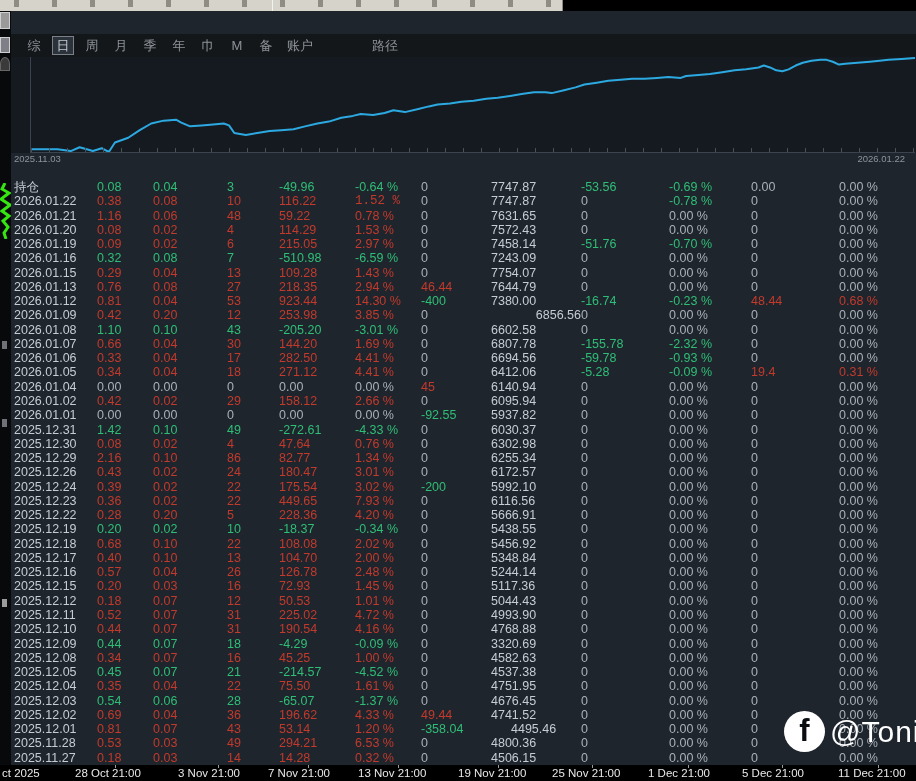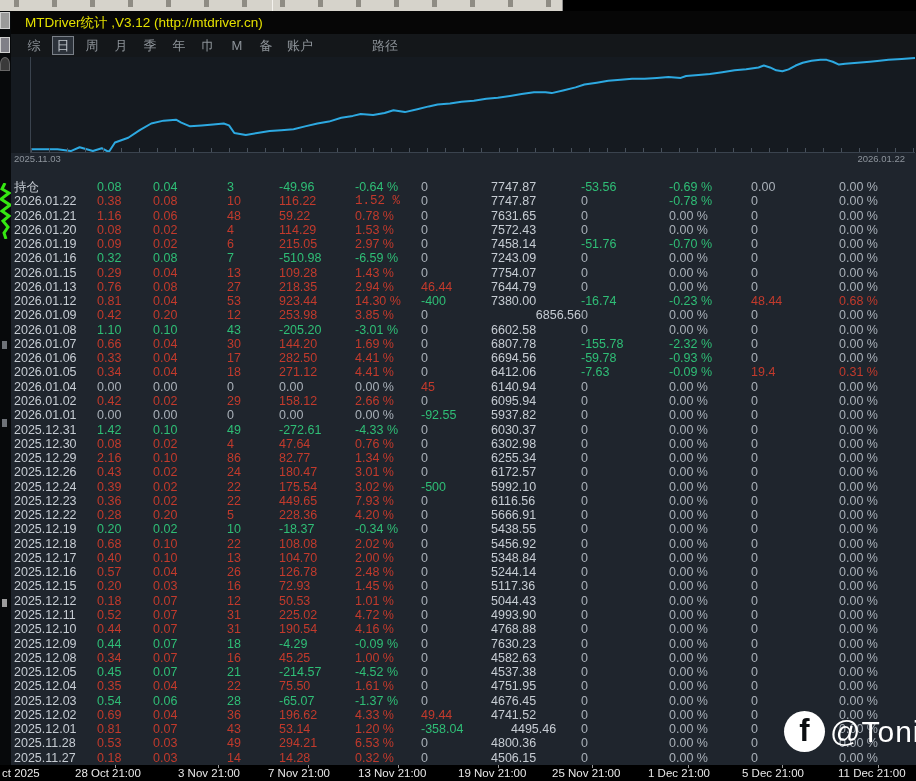--- a/index.html
+++ b/index.html
@@ -74,23 +74,20 @@
   <div class="ls-frag f3"></div>
   <svg class="ls-wave" viewBox="0 0 11 56">
     <polyline points="5,0 2,6 9,10 1,16 10,22 2,28 9,33 3,38 8,44 4,50 6,56" fill="none" stroke="#35e612" stroke-width="3"></polyline>
   </svg>
   <div class="ls-dot" style="top:330px"></div>
   <div class="ls-dot" style="top:408px"></div>
   <div class="ls-dot" style="top:588px;background:#dcdcdc"></div>
 </div>
 
 <div class="panel">
-  <div class="titlebar">
-    <span>MTDriver统计 ,V3.12 (http://mtdriver.cn)</span>
-  </div>
 
   <div class="toolbar">
       <div class="tbtn">综</div>
       <div class="tbtn active">日</div>
       <div class="tbtn">周</div>
       <div class="tbtn">月</div>
       <div class="tbtn">季</div>
       <div class="tbtn">年</div>
       <div class="tbtn">巾</div>
       <div class="tbtn">M</div>
@@ -297,21 +294,21 @@
       </div>
       <div class="trow grid12">
         <div class="tcell" style="color: rgb(198, 204, 211);">2026.01.05</div>
         <div class="tcell" style="color: rgb(194, 58, 44);">0.34</div>
         <div class="tcell" style="color: rgb(194, 58, 44);">0.04</div>
         <div class="tcell" style="color: rgb(194, 58, 44);">18</div>
         <div class="tcell" style="color: rgb(194, 58, 44);">271.12</div>
         <div class="tcell" style="color: rgb(194, 58, 44);">4.41 %</div>
         <div class="tcell" style="color: rgb(169, 176, 184);">0</div>
         <div class="tcell" style="color: rgb(198, 204, 211);">6412.06</div>
-        <div class="tcell" style="color: rgb(47, 190, 118);">-7.63</div>
+        <div class="tcell" style="color: rgb(47, 190, 118);">-5.28</div>
         <div class="tcell" style="color: rgb(47, 190, 118);">-0.09 %</div>
         <div class="tcell" style="color: rgb(194, 58, 44);">19.4</div>
         <div class="tcell" style="color: rgb(194, 58, 44);">0.31 %</div>
       </div>
       <div class="trow grid12">
         <div class="tcell" style="color: rgb(198, 204, 211);">2026.01.04</div>
         <div class="tcell" style="color: rgb(169, 176, 184);">0.00</div>
         <div class="tcell" style="color: rgb(169, 176, 184);">0.00</div>
         <div class="tcell" style="color: rgb(169, 176, 184);">0</div>
         <div class="tcell" style="color: rgb(169, 176, 184);">0.00</div>
@@ -407,21 +404,21 @@
         <div class="tcell" style="color: rgb(169, 176, 184);">0</div>
         <div class="tcell" style="color: rgb(169, 176, 184);">0.00 %</div>
       </div>
       <div class="trow grid12">
         <div class="tcell" style="color: rgb(198, 204, 211);">2025.12.24</div>
         <div class="tcell" style="color: rgb(194, 58, 44);">0.39</div>
         <div class="tcell" style="color: rgb(194, 58, 44);">0.02</div>
         <div class="tcell" style="color: rgb(194, 58, 44);">22</div>
         <div class="tcell" style="color: rgb(194, 58, 44);">175.54</div>
         <div class="tcell" style="color: rgb(194, 58, 44);">3.02 %</div>
-        <div class="tcell" style="color: rgb(47, 190, 118);">-500</div>
+        <div class="tcell" style="color: rgb(47, 190, 118);">-200</div>
         <div class="tcell" style="color: rgb(198, 204, 211);">5992.10</div>
         <div class="tcell" style="color: rgb(169, 176, 184);">0</div>
         <div class="tcell" style="color: rgb(169, 176, 184);">0.00 %</div>
         <div class="tcell" style="color: rgb(169, 176, 184);">0</div>
         <div class="tcell" style="color: rgb(169, 176, 184);">0.00 %</div>
       </div>
       <div class="trow grid12">
         <div class="tcell" style="color: rgb(198, 204, 211);">2025.12.23</div>
         <div class="tcell" style="color: rgb(194, 58, 44);">0.36</div>
         <div class="tcell" style="color: rgb(194, 58, 44);">0.02</div>
@@ -562,21 +559,21 @@
         <div class="tcell" style="color: rgb(169, 176, 184);">0.00 %</div>
       </div>
       <div class="trow grid12">
         <div class="tcell" style="color: rgb(198, 204, 211);">2025.12.09</div>
         <div class="tcell" style="color: rgb(47, 190, 118);">0.44</div>
         <div class="tcell" style="color: rgb(47, 190, 118);">0.07</div>
         <div class="tcell" style="color: rgb(47, 190, 118);">18</div>
         <div class="tcell" style="color: rgb(47, 190, 118);">-4.29</div>
         <div class="tcell" style="color: rgb(47, 190, 118);">-0.09 %</div>
         <div class="tcell" style="color: rgb(169, 176, 184);">0</div>
-        <div class="tcell" style="color: rgb(198, 204, 211);">7630.23</div>
+        <div class="tcell" style="color: rgb(198, 204, 211);">3320.69</div>
         <div class="tcell" style="color: rgb(169, 176, 184);">0</div>
         <div class="tcell" style="color: rgb(169, 176, 184);">0.00 %</div>
         <div class="tcell" style="color: rgb(169, 176, 184);">0</div>
         <div class="tcell" style="color: rgb(169, 176, 184);">0.00 %</div>
       </div>
       <div class="trow grid12">
         <div class="tcell" style="color: rgb(198, 204, 211);">2025.12.08</div>
         <div class="tcell" style="color: rgb(194, 58, 44);">0.34</div>
         <div class="tcell" style="color: rgb(194, 58, 44);">0.07</div>
         <div class="tcell" style="color: rgb(194, 58, 44);">16</div>

